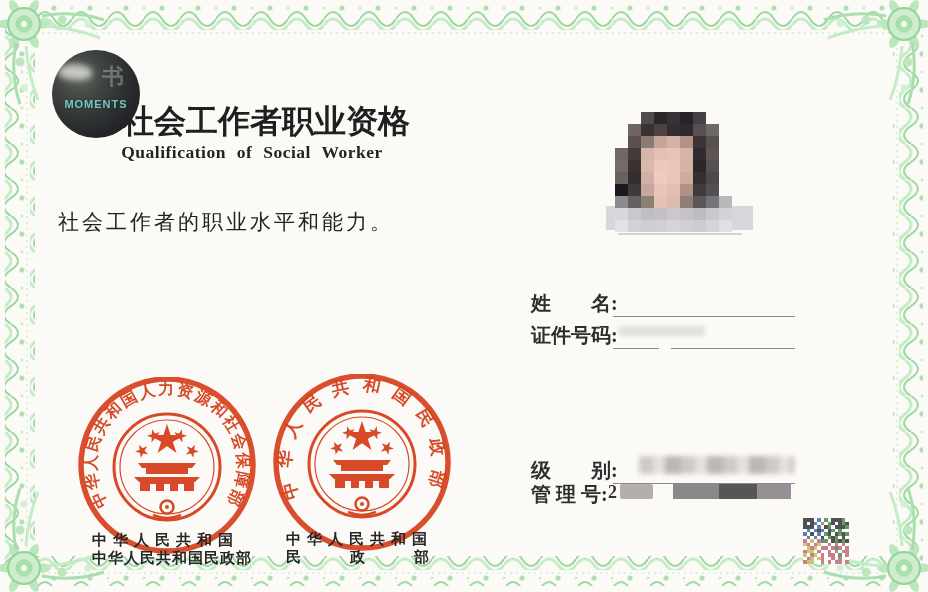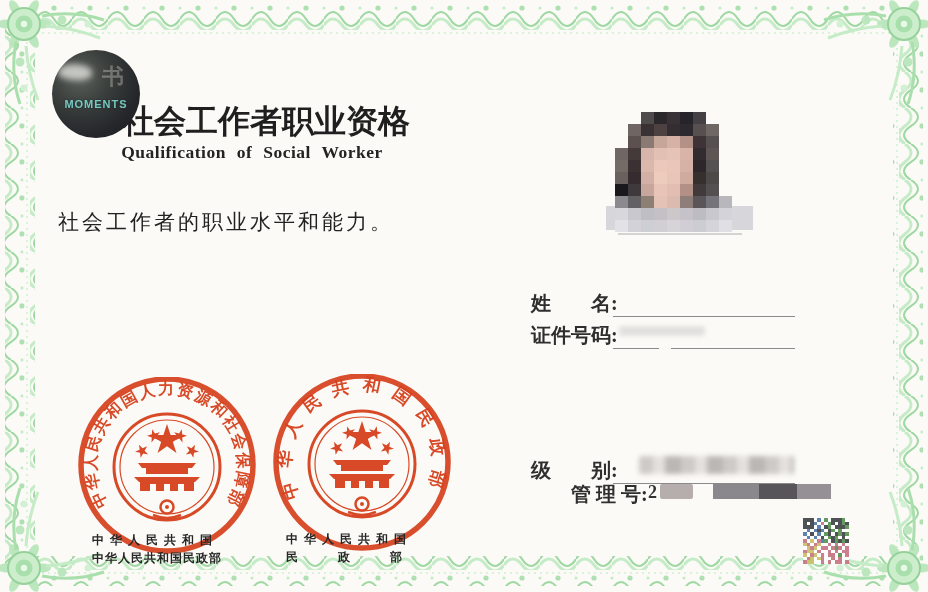--- a/index.html
+++ b/index.html
@@ -27,21 +27,21 @@
   .subtitle{position:absolute;left:118px;top:142px;width:268px;text-align:center;font-size:17.5px;
     font-weight:bold;color:#232323;word-spacing:6px;letter-spacing:.5px;z-index:4;}
 
   .body-par{position:absolute;left:58px;top:203px;width:430px;z-index:4;color:#222;}
   .bline{font-size:21px;line-height:39px;letter-spacing:3px;white-space:nowrap;}
   .bline.first{padding-left:48px;}
 
   
   .seal{position:absolute;z-index:4;}
   .seal-cap{position:absolute;z-index:6;font-family:"Liberation Sans","DejaVu Sans",sans-serif;
-    color:#262626;font-weight:bold;font-size:12px;line-height:18px;white-space:nowrap;}
+    color:#262626;font-weight:bold;font-size:15px;line-height:18px;white-space:nowrap;}
   .seal-cap .l1{letter-spacing:6px;}
   .seal-cap .l2{letter-spacing:1px;}
 
   
   .shoulder-strip{position:absolute;left:606px;top:206px;width:147px;height:24px;background:#d7d7db;z-index:3;}
   .shoulder-line{position:absolute;left:618px;top:233px;width:124px;height:2px;background:#b9b9b9;opacity:.6;z-index:3;}
   #photo-mosaic{position:absolute;left:615px;top:112px;width:117px;height:120px;z-index:4;
     display:grid;grid-template-columns:repeat(9,13px);grid-auto-rows:12px;}
   #photo-mosaic div{width:13px;height:12px;}
 
@@ -310,21 +310,21 @@
   </div>
   <div class="field" style="top:290px;">
     <span class="flabel">姓　　名:</span>
     <span class="fline" style="left:82px;width:182px;"></span>
   </div>
   <div class="field" style="top:417px;margin-top:40px;">
     <span class="flabel">级　　别:</span>
     <span class="fline" style="left:82px;width:182px;"></span>
     <span class="red-blur1"></span>
   </div>
-  <div class="field" style="top:481px;margin-left:40px;">
+  <div class="field" style="top:481px;">
     <span class="flabel">管 理 号:</span>
     <span class="fvalue">2</span>
     <span class="blockbar bb1"></span>
     <span class="blockbar bb2"></span>
     <span class="blockbar bb3"></span>
     <span class="blockbar bb4"></span>
   </div>
 
   <div id="qr-code">
       <div style="background: rgb(60, 64, 67);"></div>

